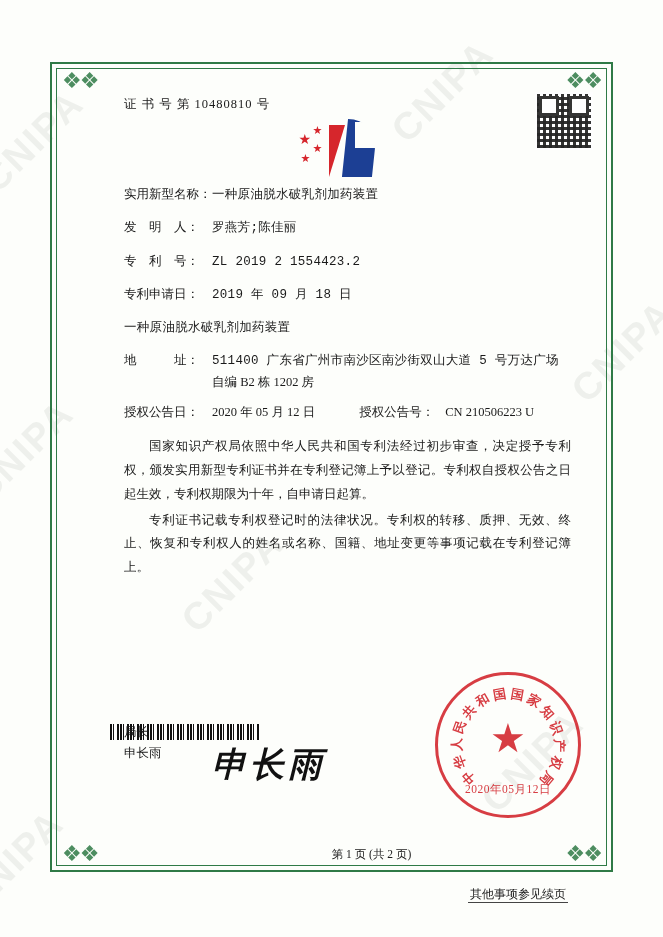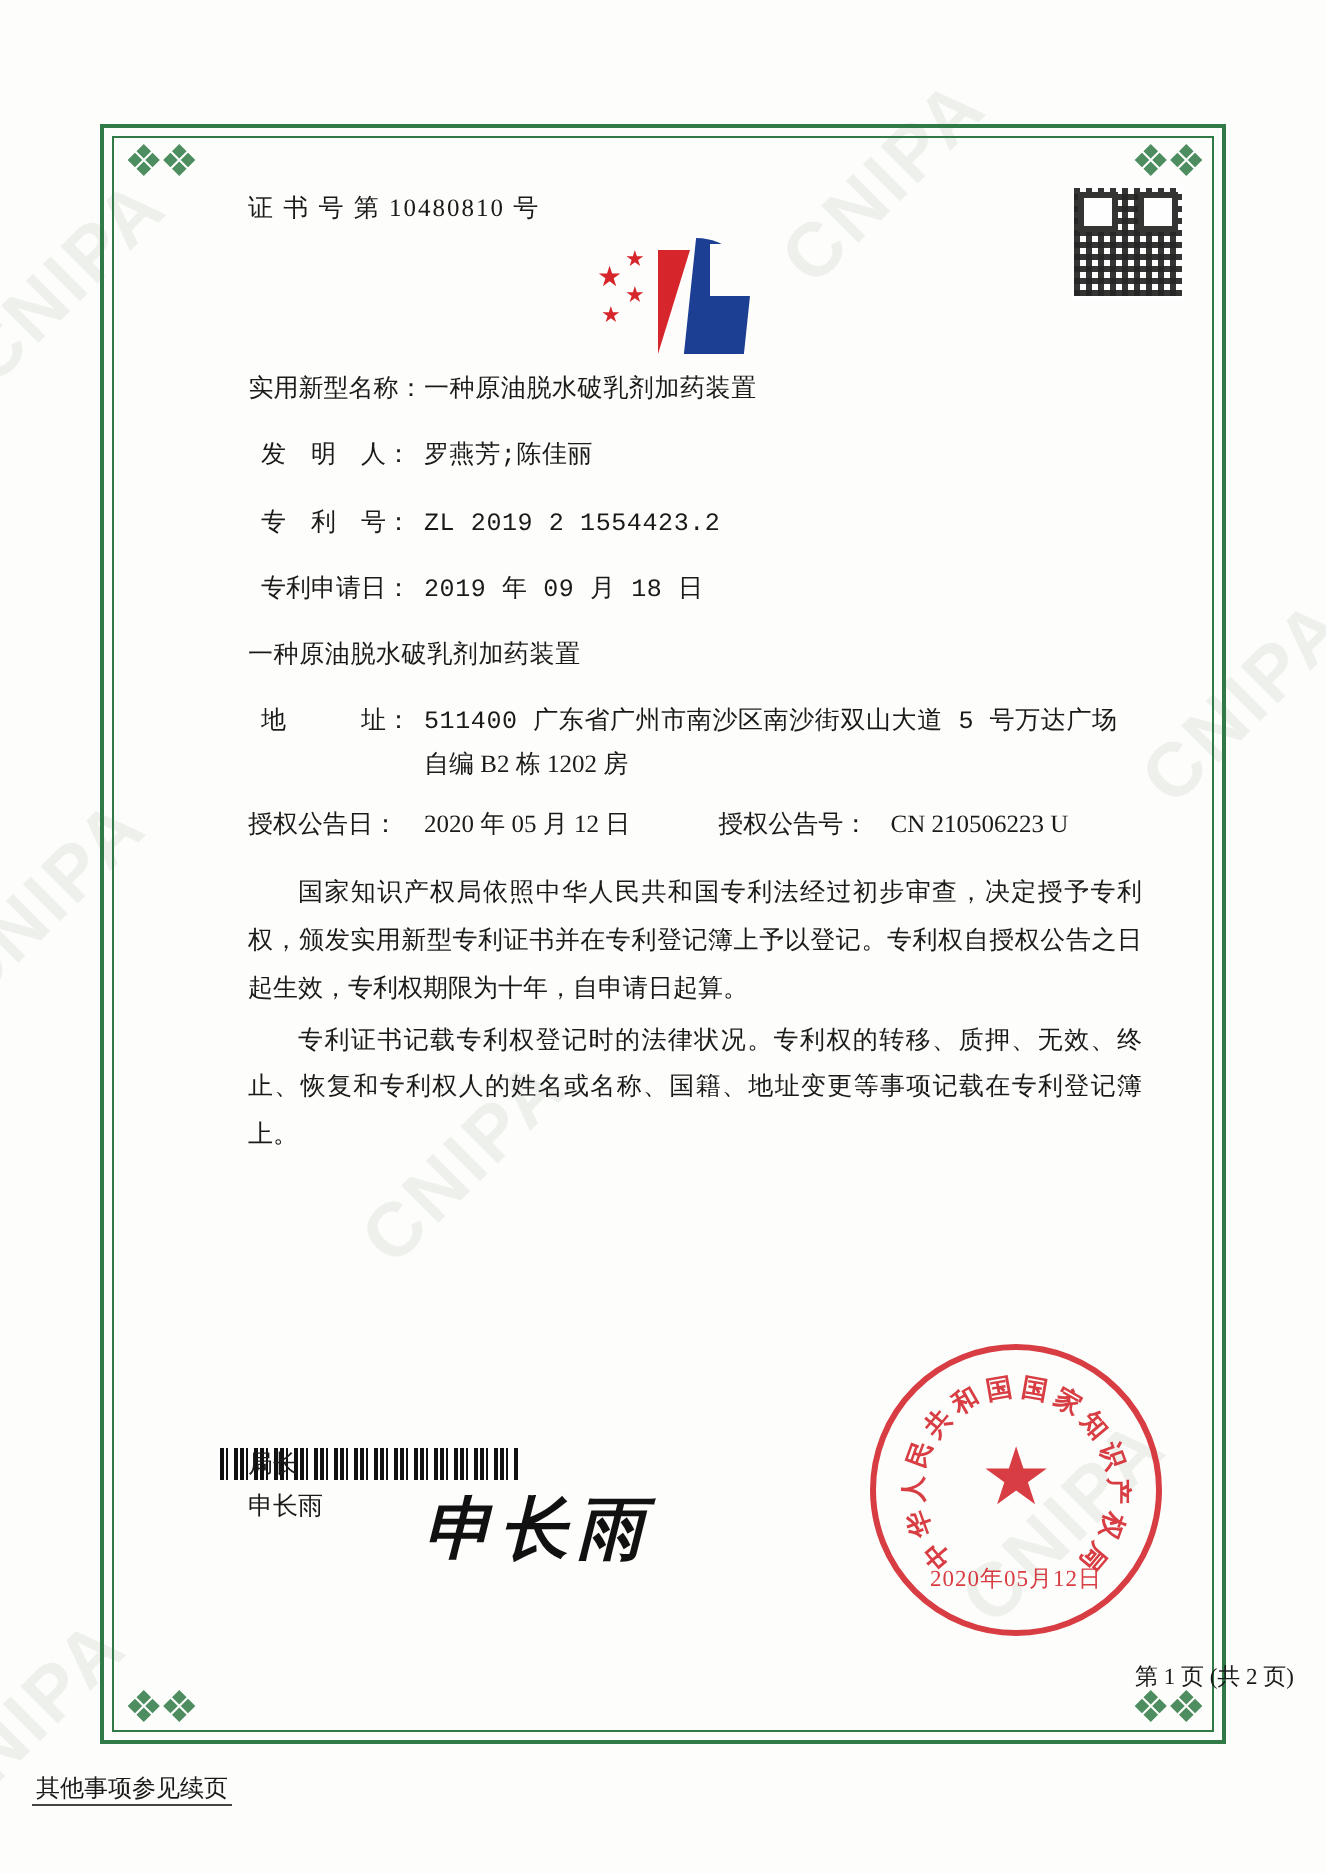--- a/index.html
+++ b/index.html
@@ -175,21 +175,20 @@
     margin: 2px 0 26px 0;
     font-family: "DejaVu Serif", "Liberation Serif", serif;
   }
 
   .field {
     font-size: 12.5px;
     line-height: 1.55;
     margin: 0 0 13px 22px;
     display: flex;
     align-items: baseline;
-    text-align: center;
   }
   .flabel {
     display: inline-block;
     width: 88px;
     flex: 0 0 88px;
     letter-spacing: 0px;
   }
   .fvalue { letter-spacing: .3px; font-family: Liberation Mono, monospace; }
   .addr-cont {
     font-size: 12.5px;
@@ -287,33 +286,33 @@
     font-family: "DejaVu Serif", serif;
     font-size: 34px;
     font-weight: bold;
     font-style: italic;
     color: #111;
     letter-spacing: 4px;
   }
 
   .page-no {
     position: absolute;
-    left: 0; bottom: 20px;
+    left: 0; bottom: 4px;
     width: 100%;
-    text-align: right;
+    text-align: center;
     font-size: 11.5px;
     padding-left: 24px;
   }
 
   .footnote {
     position: absolute;
-    left: 16px;
+    left: 2px;
     top: 886px;
     width: 566px;
-    text-align: left;
+    text-align: right;
     font-size: 12px;
     z-index: 5;
   }
   .footnote span {
     border-bottom: 1px solid #444;
     padding: 0 2px 1px 2px;
   }
 </style>
 </head>
 <body>

